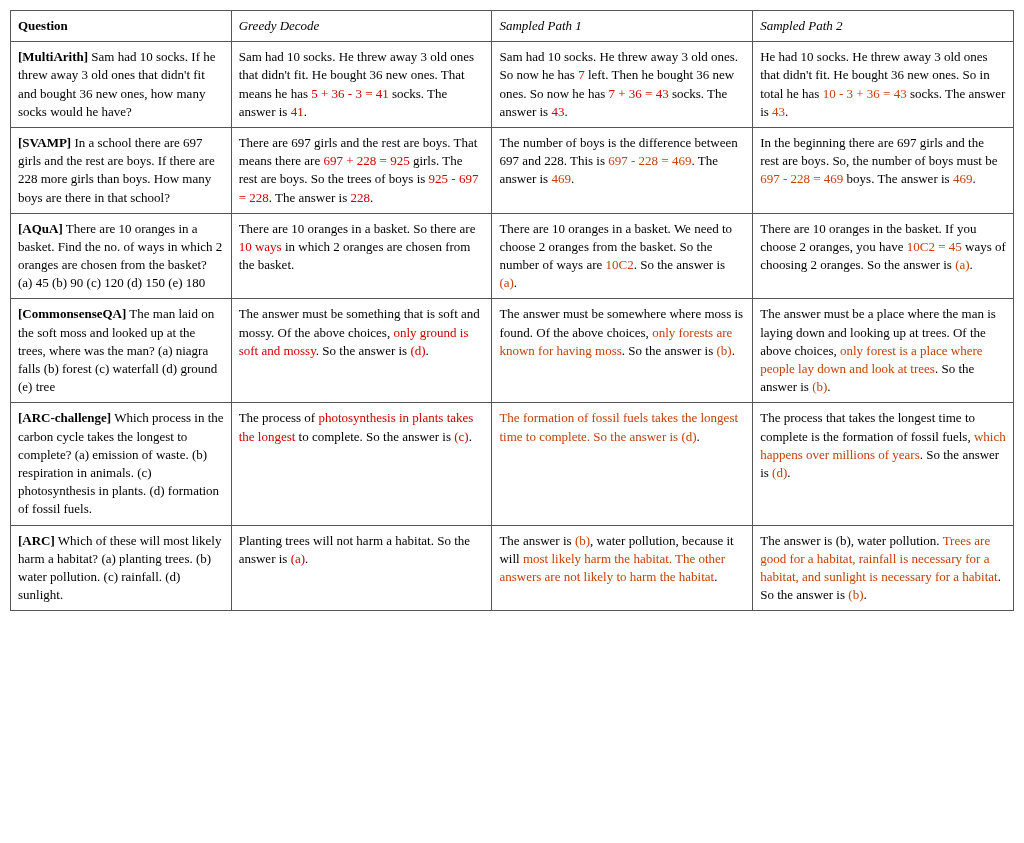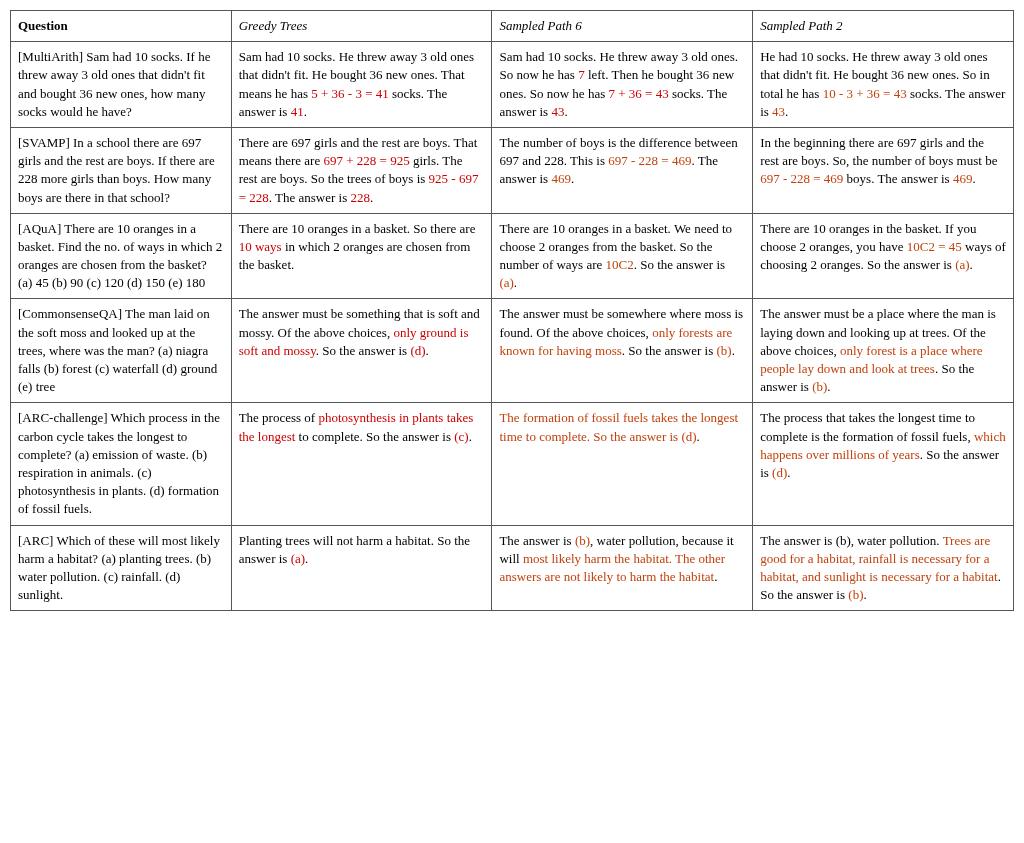--- a/index.html
+++ b/index.html
@@ -26,40 +26,40 @@
       font-weight: normal;
       text-align: left;
       background: #fff;
       font-size: 13px;
     }
     th:first-child { font-style: normal; font-weight: bold; }
     col.q { width: 22%; }
     col.g { width: 26%; }
     col.s1 { width: 26%; }
     col.s2 { width: 26%; }
-    .bold { font-weight: normal; margin-top: 10px; }
+    .bold { font-weight: bold; margin-top: 10px; }
     .italic { }
     .red { color: #cc0000; }
     .blue { color: #c2410c; }
   </style>
 </head>
 <body>
 
 <table>
   <colgroup>
     <col class="q">
     <col class="g">
     <col class="s1">
     <col class="s2">
   </colgroup>
   <thead>
     <tr>
       <th>Question</th>
-      <th>Greedy Trees</th>
-      <th>Sampled Path 6</th>
+      <th>Greedy Decode</th>
+      <th>Sampled Path 1</th>
       <th>Sampled Path 2</th>
     </tr>
   </thead>
   <tbody id="table-body">
   <tr>
         <td><span class="bold">[MultiArith]</span><span class="italic"> Sam had 10 socks. If he threw away 3 old ones that didn't fit and bought 36 new ones, how many socks would he have?</span></td>
         <td><span>Sam had 10 socks.  He threw away 3 old ones that didn't fit.  He bought 36 new ones.  That means he has </span><span class="red">5 + 36 - 3 = 41</span><span> socks. The answer is </span><span class="red">41</span><span>.</span></td>
         <td><span>Sam had 10 socks.  He threw away 3 old ones. So now he has </span><span class="red">7</span><span> left. Then he bought 36 new ones.  So now he has </span><span class="red">7 + 36 = 43</span><span> socks. The answer is </span><span class="red">43</span><span>.</span></td>
         <td><span>He had 10 socks. He threw away 3 old ones that didn't fit.  He bought 36 new ones.  So in total he has </span><span class="blue">10 - 3 + 36 = 43</span><span> socks. The answer is </span><span class="blue">43</span><span>.</span></td>
       </tr>

